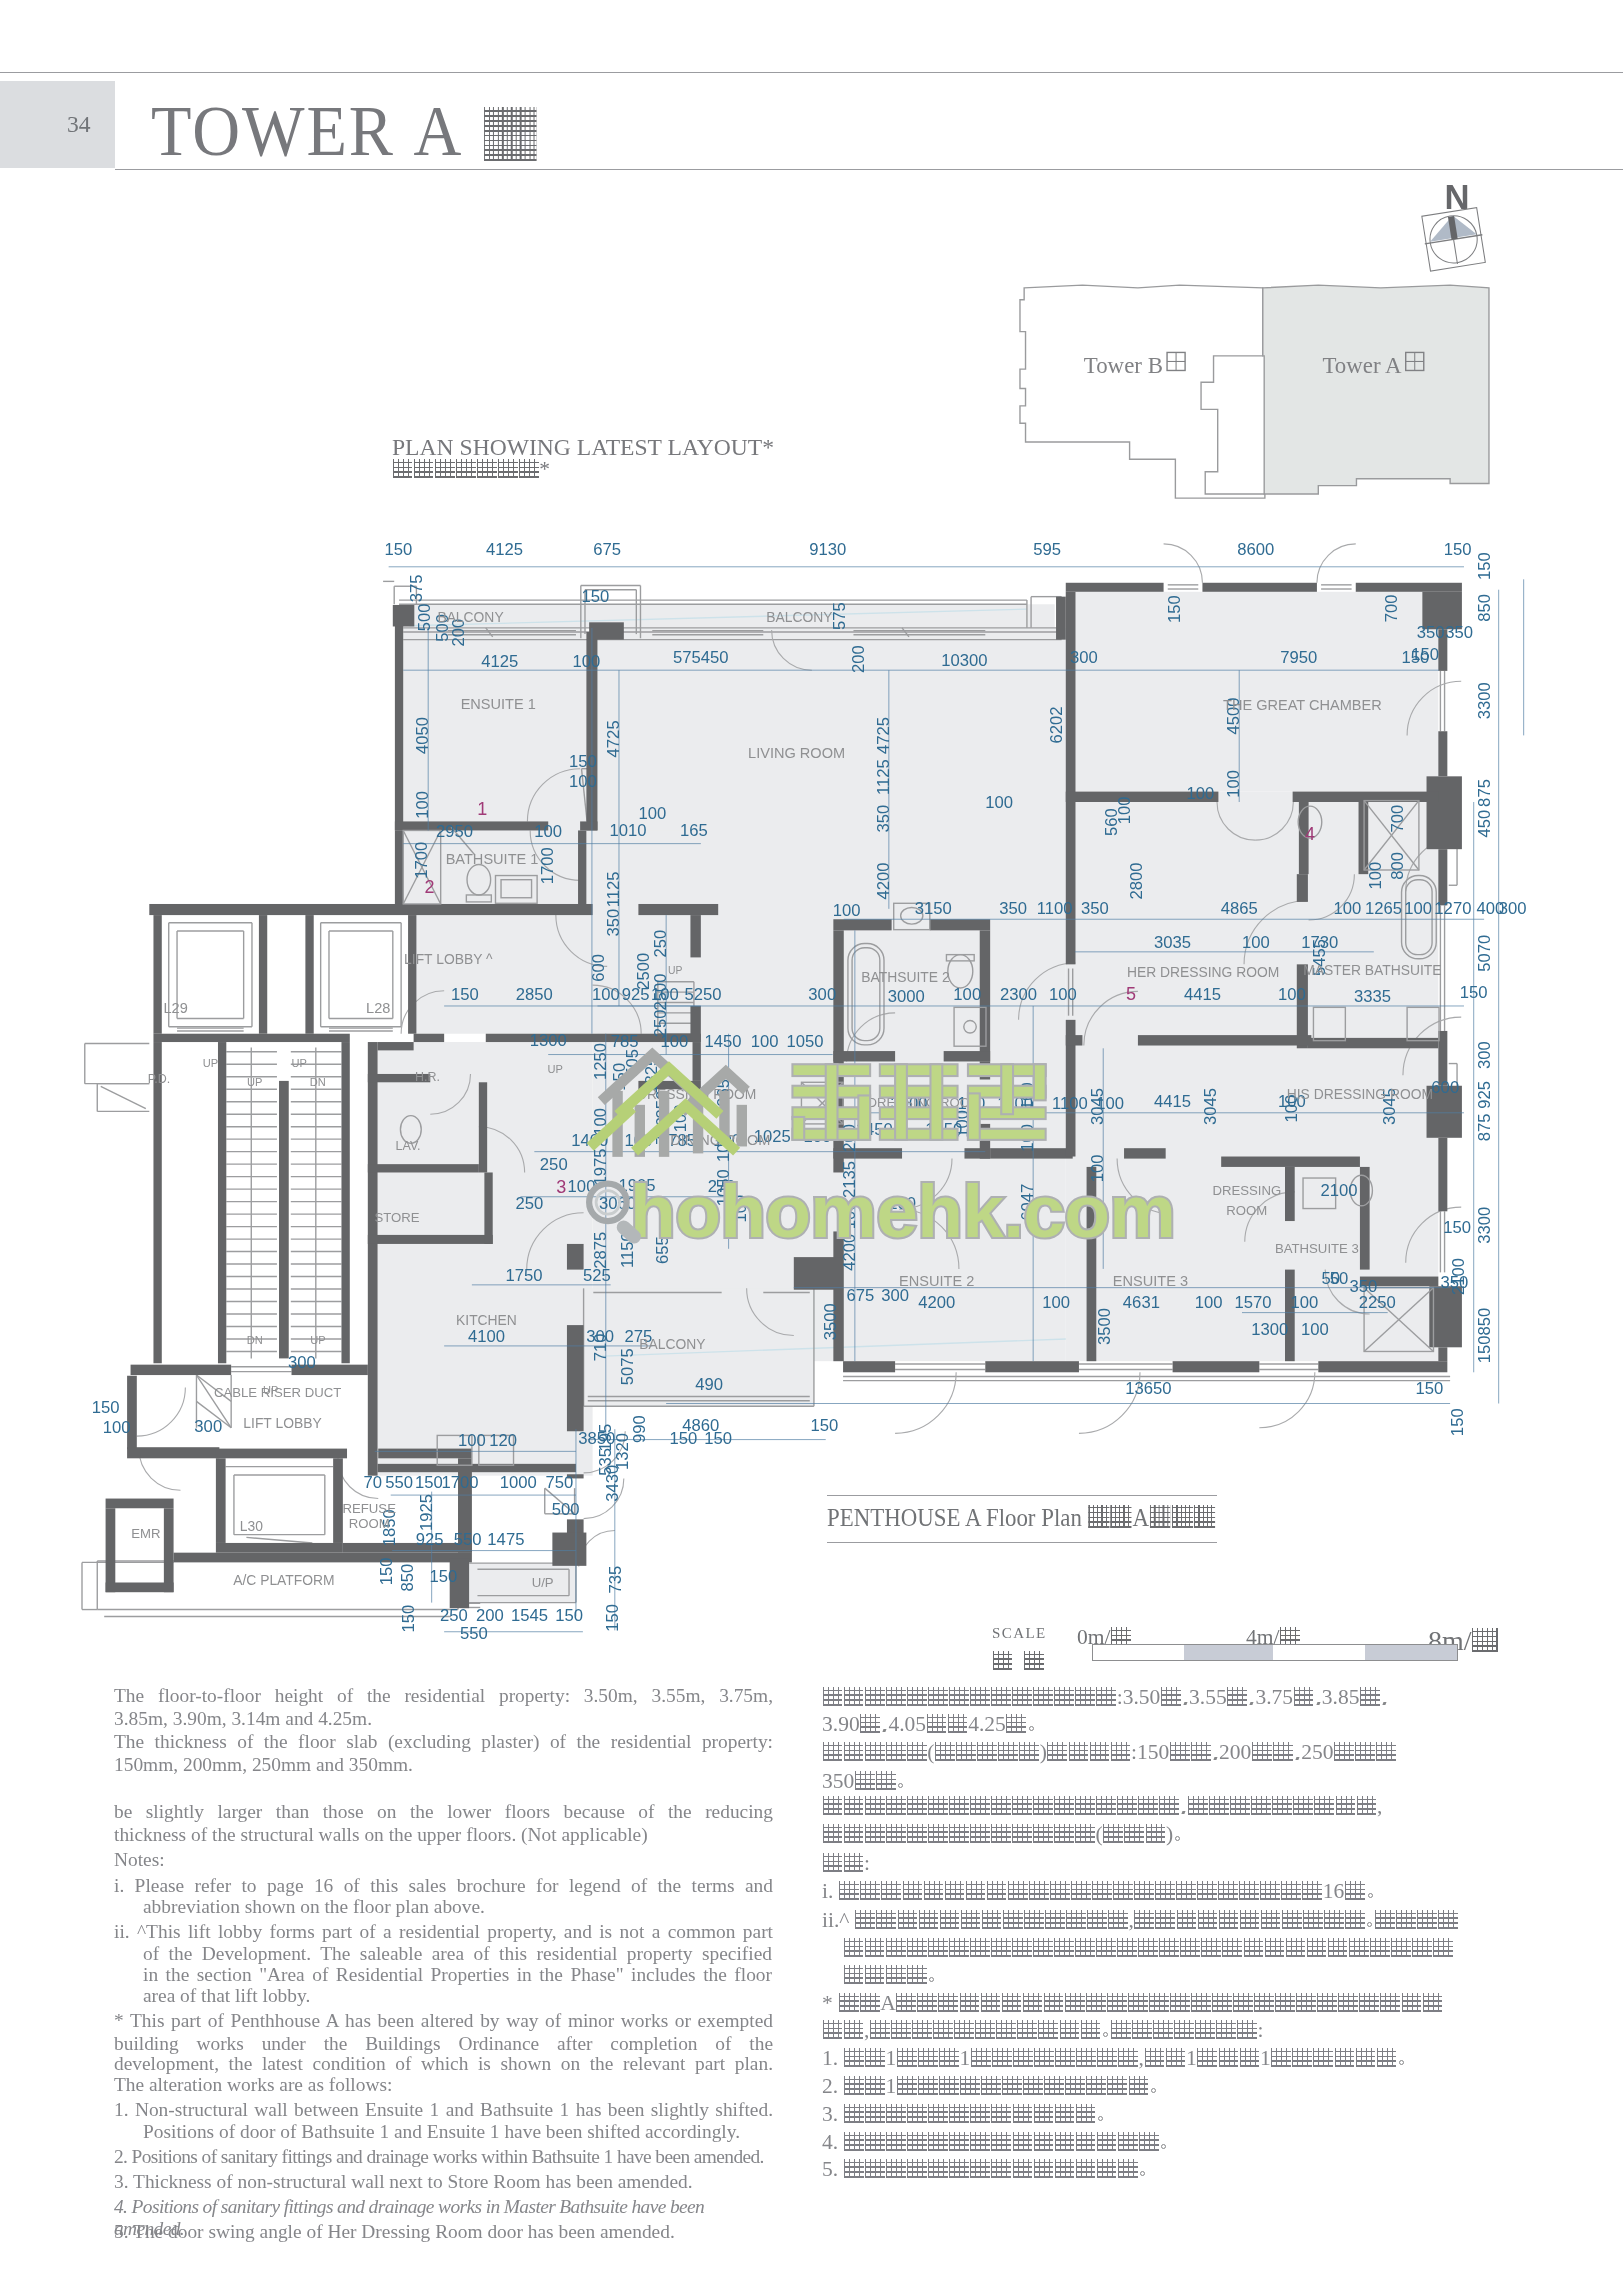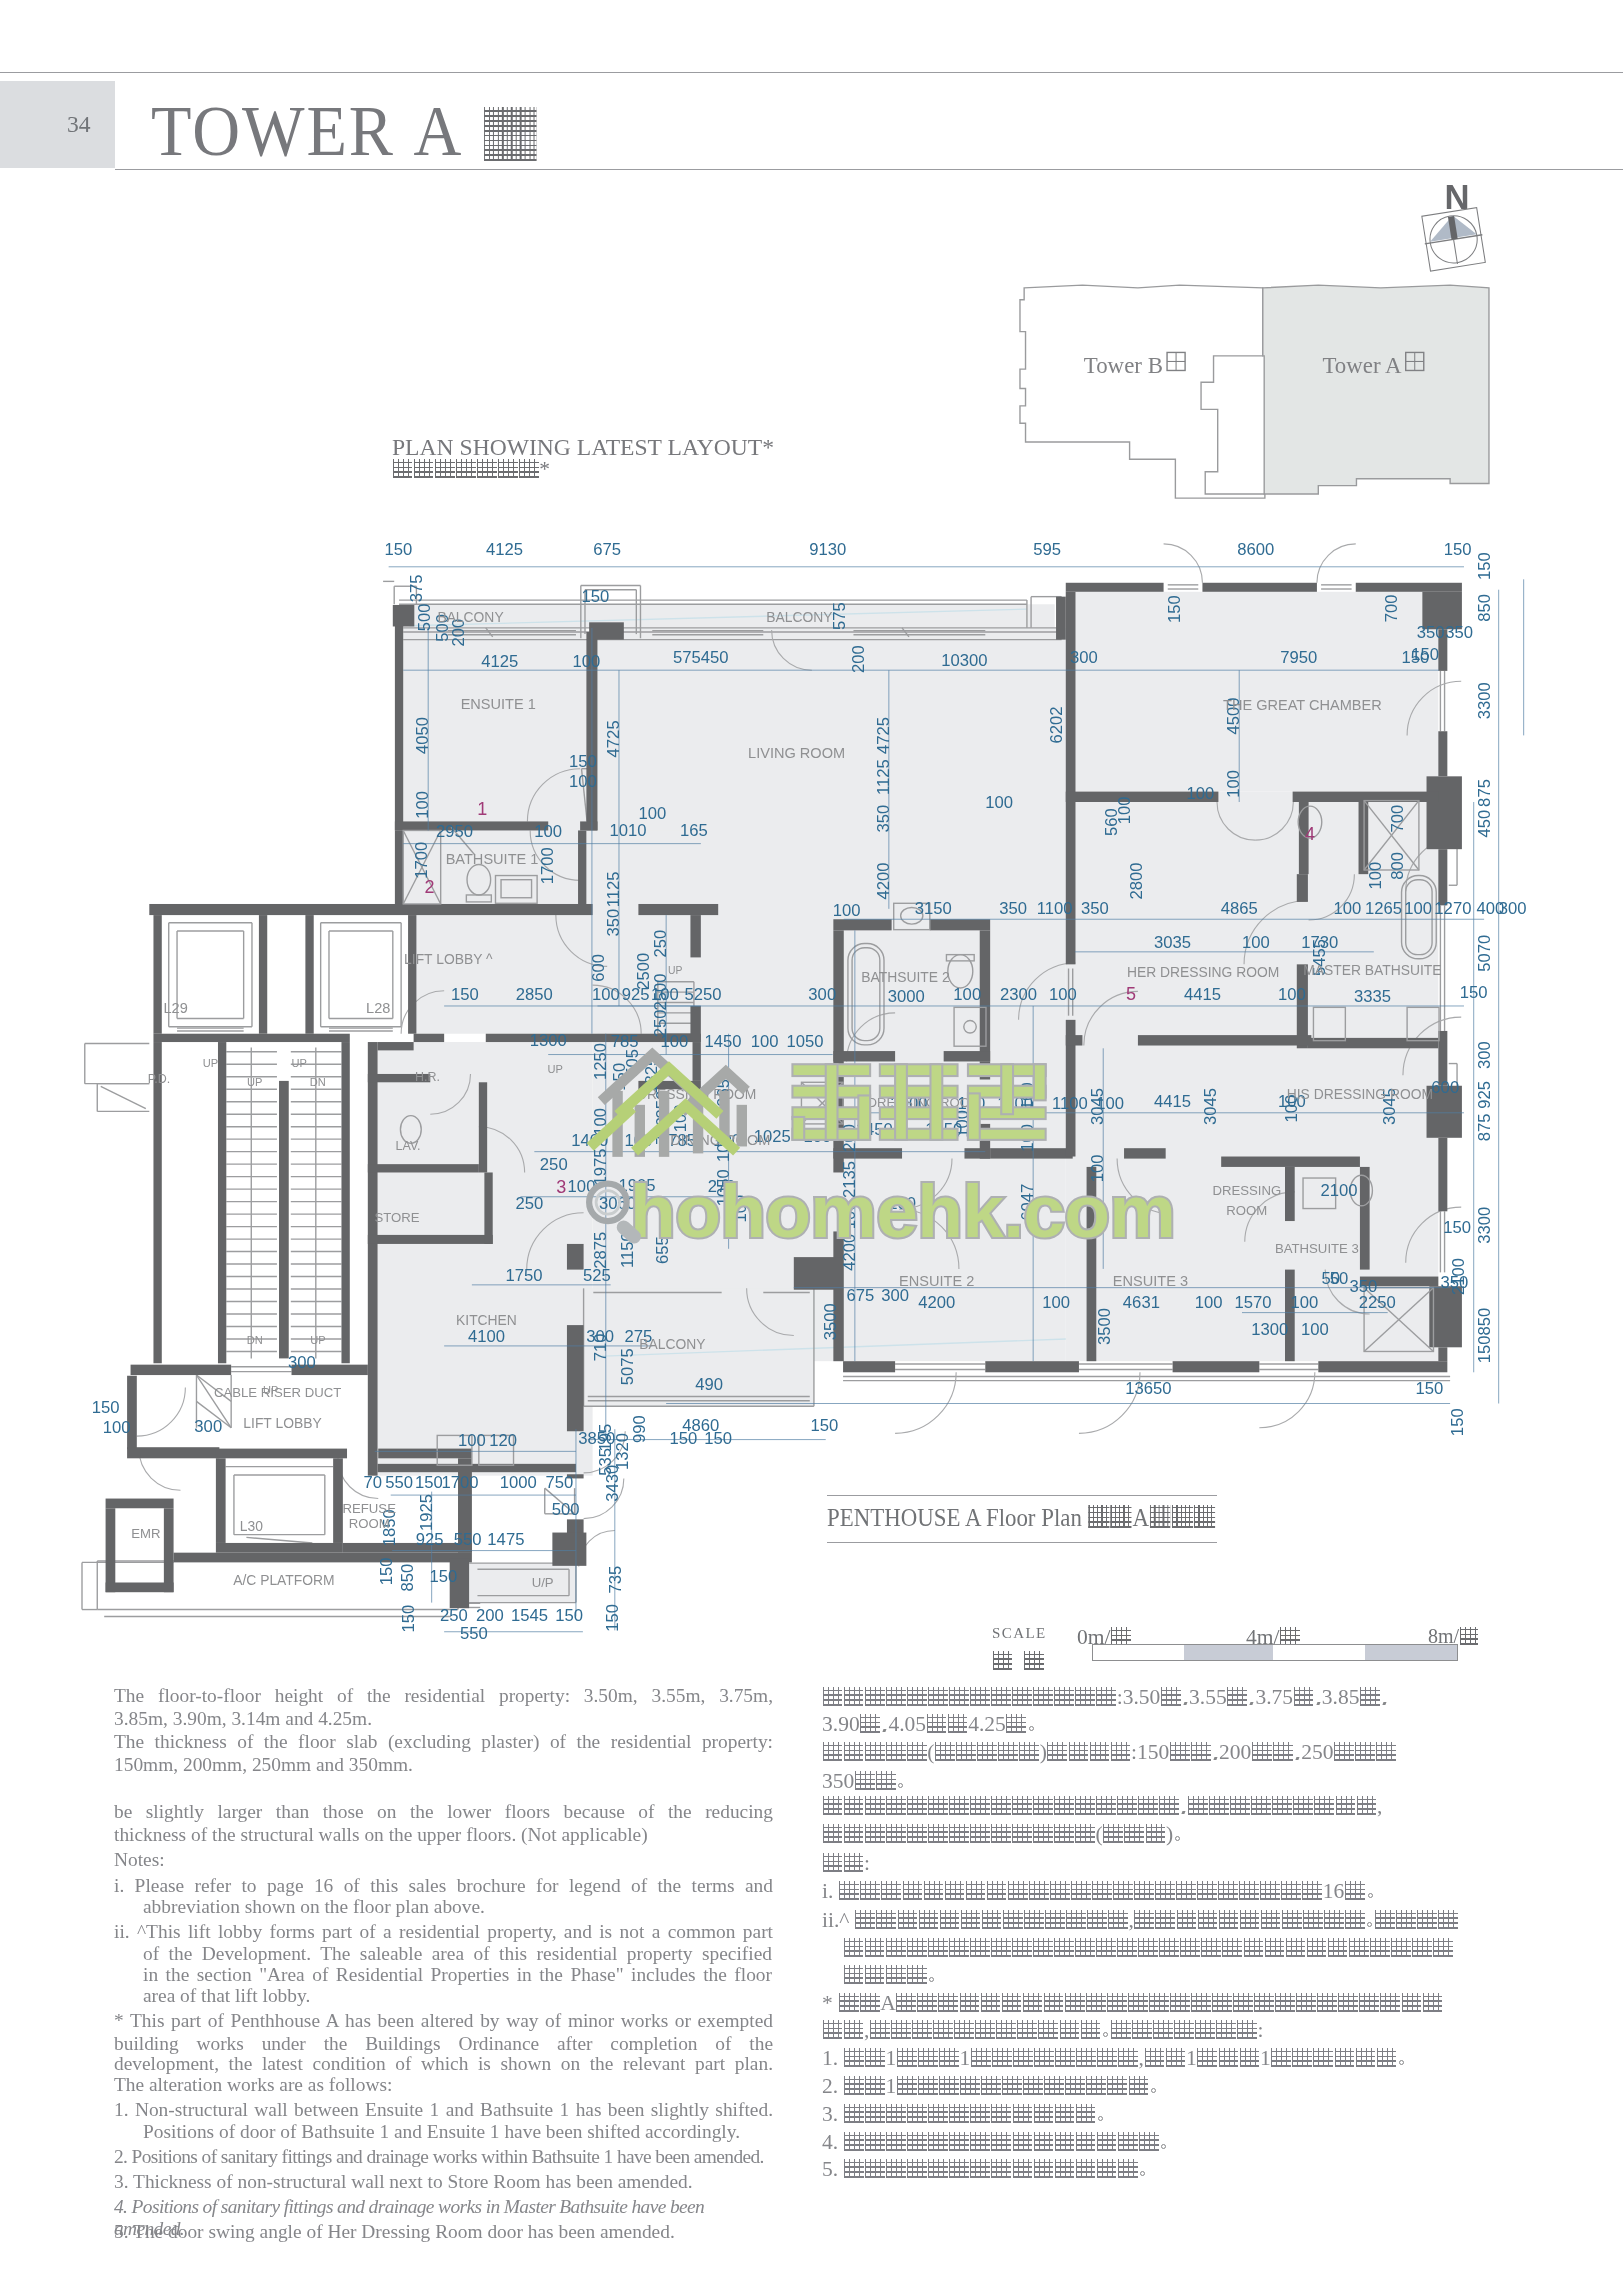--- a/index.html
+++ b/index.html
@@ -1053,21 +1053,21 @@
 
 <div class="abs" style="left:827px;top:1495px;width:390px;height:1.4px;background:#9b9ca0"></div>
 <div class="abs" style="left:827px;top:1542px;width:390px;height:1.4px;background:#9b9ca0"></div>
 
 <div class="abs" style="left:827px;top:1503px;font-size:26px;color:#717376;white-space:nowrap;transform:scaleX(.88);transform-origin:0 0;">PENTHOUSE A Floor Plan <i class="cd"></i><i class="cd"></i>A<i class="cd"></i><i class="cd"></i><i class="cd"></i></div>
 
 <div class="abs" style="left:992px;top:1625px;font-size:15px;color:#717376;letter-spacing:1.4px;text-align:right;">SCALE</div>
 <div class="abs" style="left:992px;top:1649px;font-size:21.5px;color:#717376;"><i class="cd"></i>&nbsp;&nbsp;<i class="cd"></i></div>
 <div class="abs" style="left:1077px;top:1625px;font-size:21.5px;color:#717376;">0m/<i class="cd"></i></div>
 <div class="abs" style="left:1246px;top:1625px;font-size:21.5px;color:#717376;">4m/<i class="cd"></i></div>
-<div class="abs" style="left:1428px;top:1625px;font-size:20px;color:#717376;">8m/<i class="cd"></i></div>
+<div class="abs" style="left:1428px;top:1625px;font-size:28px;color:#717376;">8m/<i class="cd"></i></div>
 
 <div class="abs" style="left:1092px;top:1644px;width:364px;height:15.3px;border:1.4px solid #8d8e90;background:linear-gradient(90deg,#fff 0 91px,#c8ccd6 91px 180px,#fff 180px 272px,#c8ccd6 272px)"></div>
 
 <div class="abs en jline" style="left:114px;top:1685px;width:659px;">The floor-to-floor height of the residential property: 3.50m, 3.55m, 3.75m,</div>
 <div class="abs en" style="left:114px;top:1708px;width:659px;">3.85m, 3.90m, 3.14m and 4.25m.</div>
 <div class="abs en jline" style="left:114px;top:1731px;width:659px;">The thickness of the floor slab (excluding plaster) of the residential property:</div>
 <div class="abs en" style="left:114px;top:1754px;width:659px;">150mm, 200mm, 250mm and 350mm.</div>
 <div class="abs en jline" style="left:114px;top:1801px;width:659px;">be slightly larger than those on the lower floors because of the reducing</div>
 <div class="abs en" style="left:114px;top:1824px;width:659px;">thickness of the structural walls on the upper floors. (Not applicable)</div>
 <div class="abs en" style="left:114px;top:1849px;width:659px;">Notes:</div>

